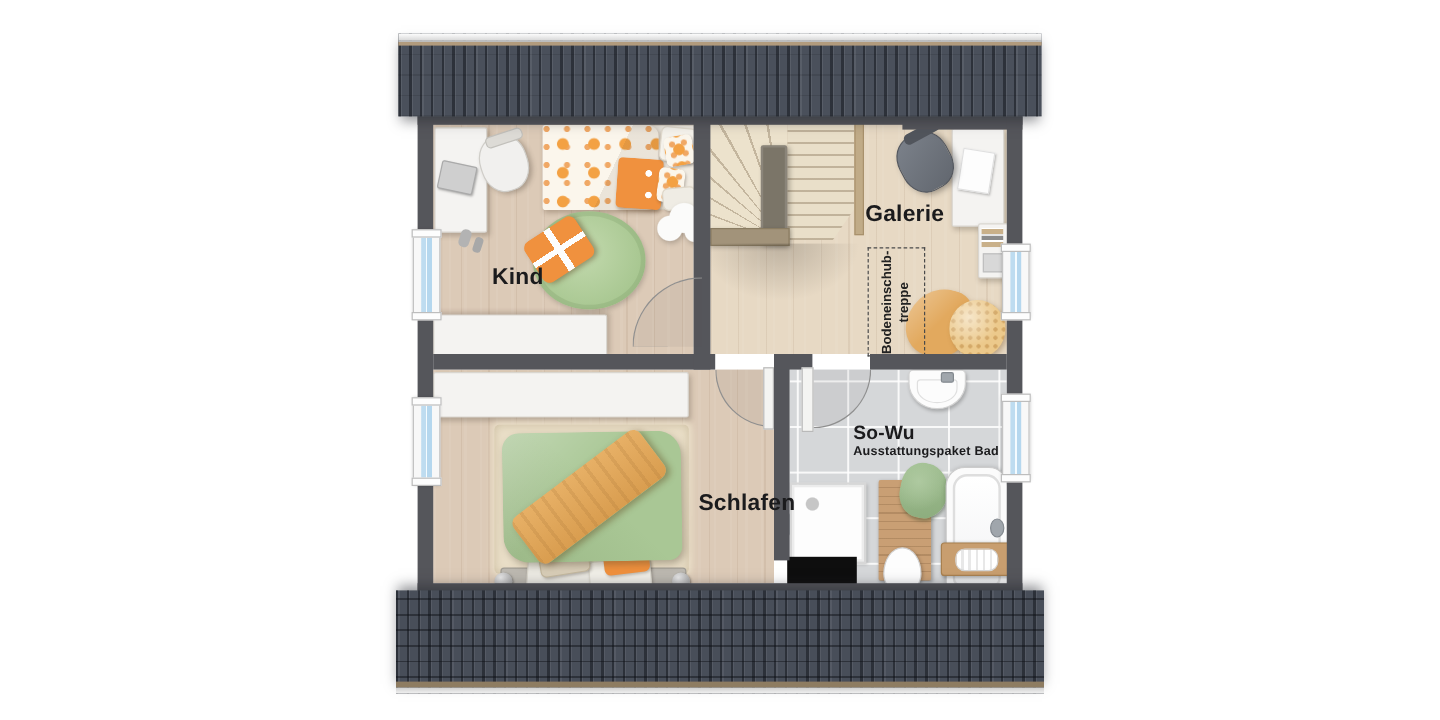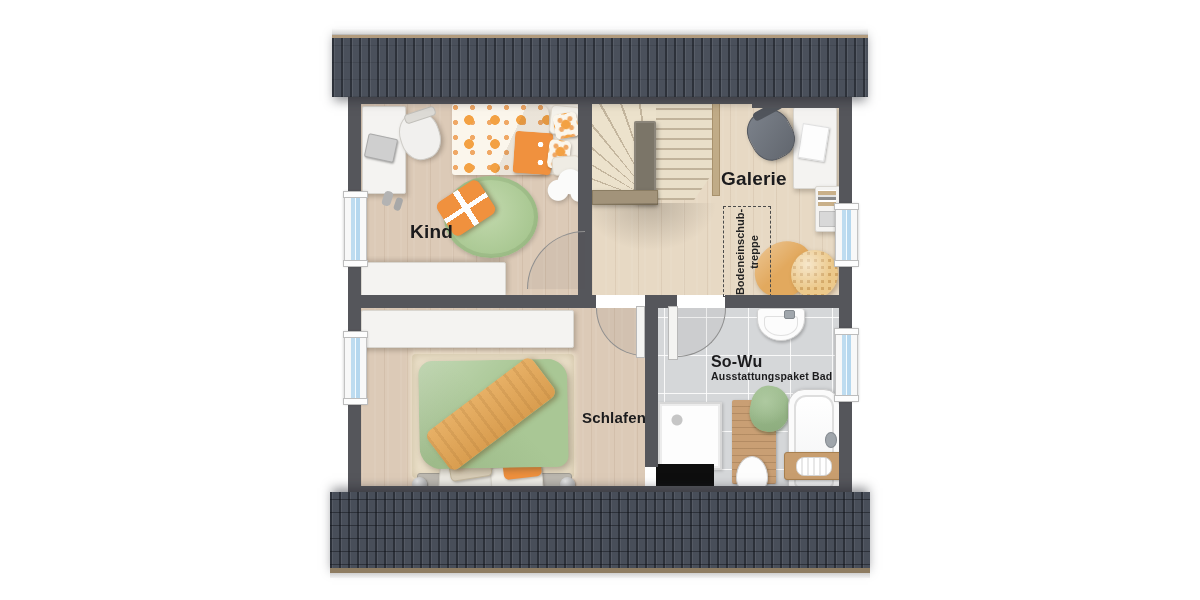--- a/index.html
+++ b/index.html
@@ -211,21 +211,21 @@
     <div class="cap b"></div>
   </div>
   <div class="window" style="left:835px;top:329px;width:21px;height:70px;">
     <div class="glass"></div>
     <div class="cap t"></div>
     <div class="cap b"></div>
   </div>
 
   <div class="label" style="left:410px;top:221px;font-size:19px;">Kind</div>
   <div class="label" style="left:721px;top:168px;font-size:19px;">Galerie</div>
-  <div class="label" style="left:582px;top:409px;font-size:15px;">Schlafen</div>
+  <div class="label" style="left:582px;top:409px;font-size:19px;">Schlafen</div>
   <div class="label" style="left:711px;top:353px;font-size:16px;">So-Wu</div>
   <div class="label" style="left:711px;top:370px;font-size:10.5px;">Ausstattungspaket Bad</div>
 
   <div class="roof" style="left:332px;top:28px;width:536px;height:69px;box-shadow:0 6px 10px -2px rgba(35,38,45,.5);">
     <div class="fascia" style="top:0;height:6px;background:linear-gradient(#fdfdfd,#d6d6d6);border-bottom:1px solid #bdbdbd;"></div>
     <div class="fascia" style="top:7px;height:3px;background:#b29b7d;"></div>
   </div>
   <div class="roof tiles" style="left:330px;top:492px;width:540px;height:86px;box-shadow:0 -6px 10px -2px rgba(35,38,45,.5);">
     <div class="fascia" style="bottom:5px;height:5px;background:#8e7c61;"></div>
     <div class="fascia" style="bottom:0;height:5px;background:linear-gradient(#cfcfcf,#f2f2f2);"></div>

